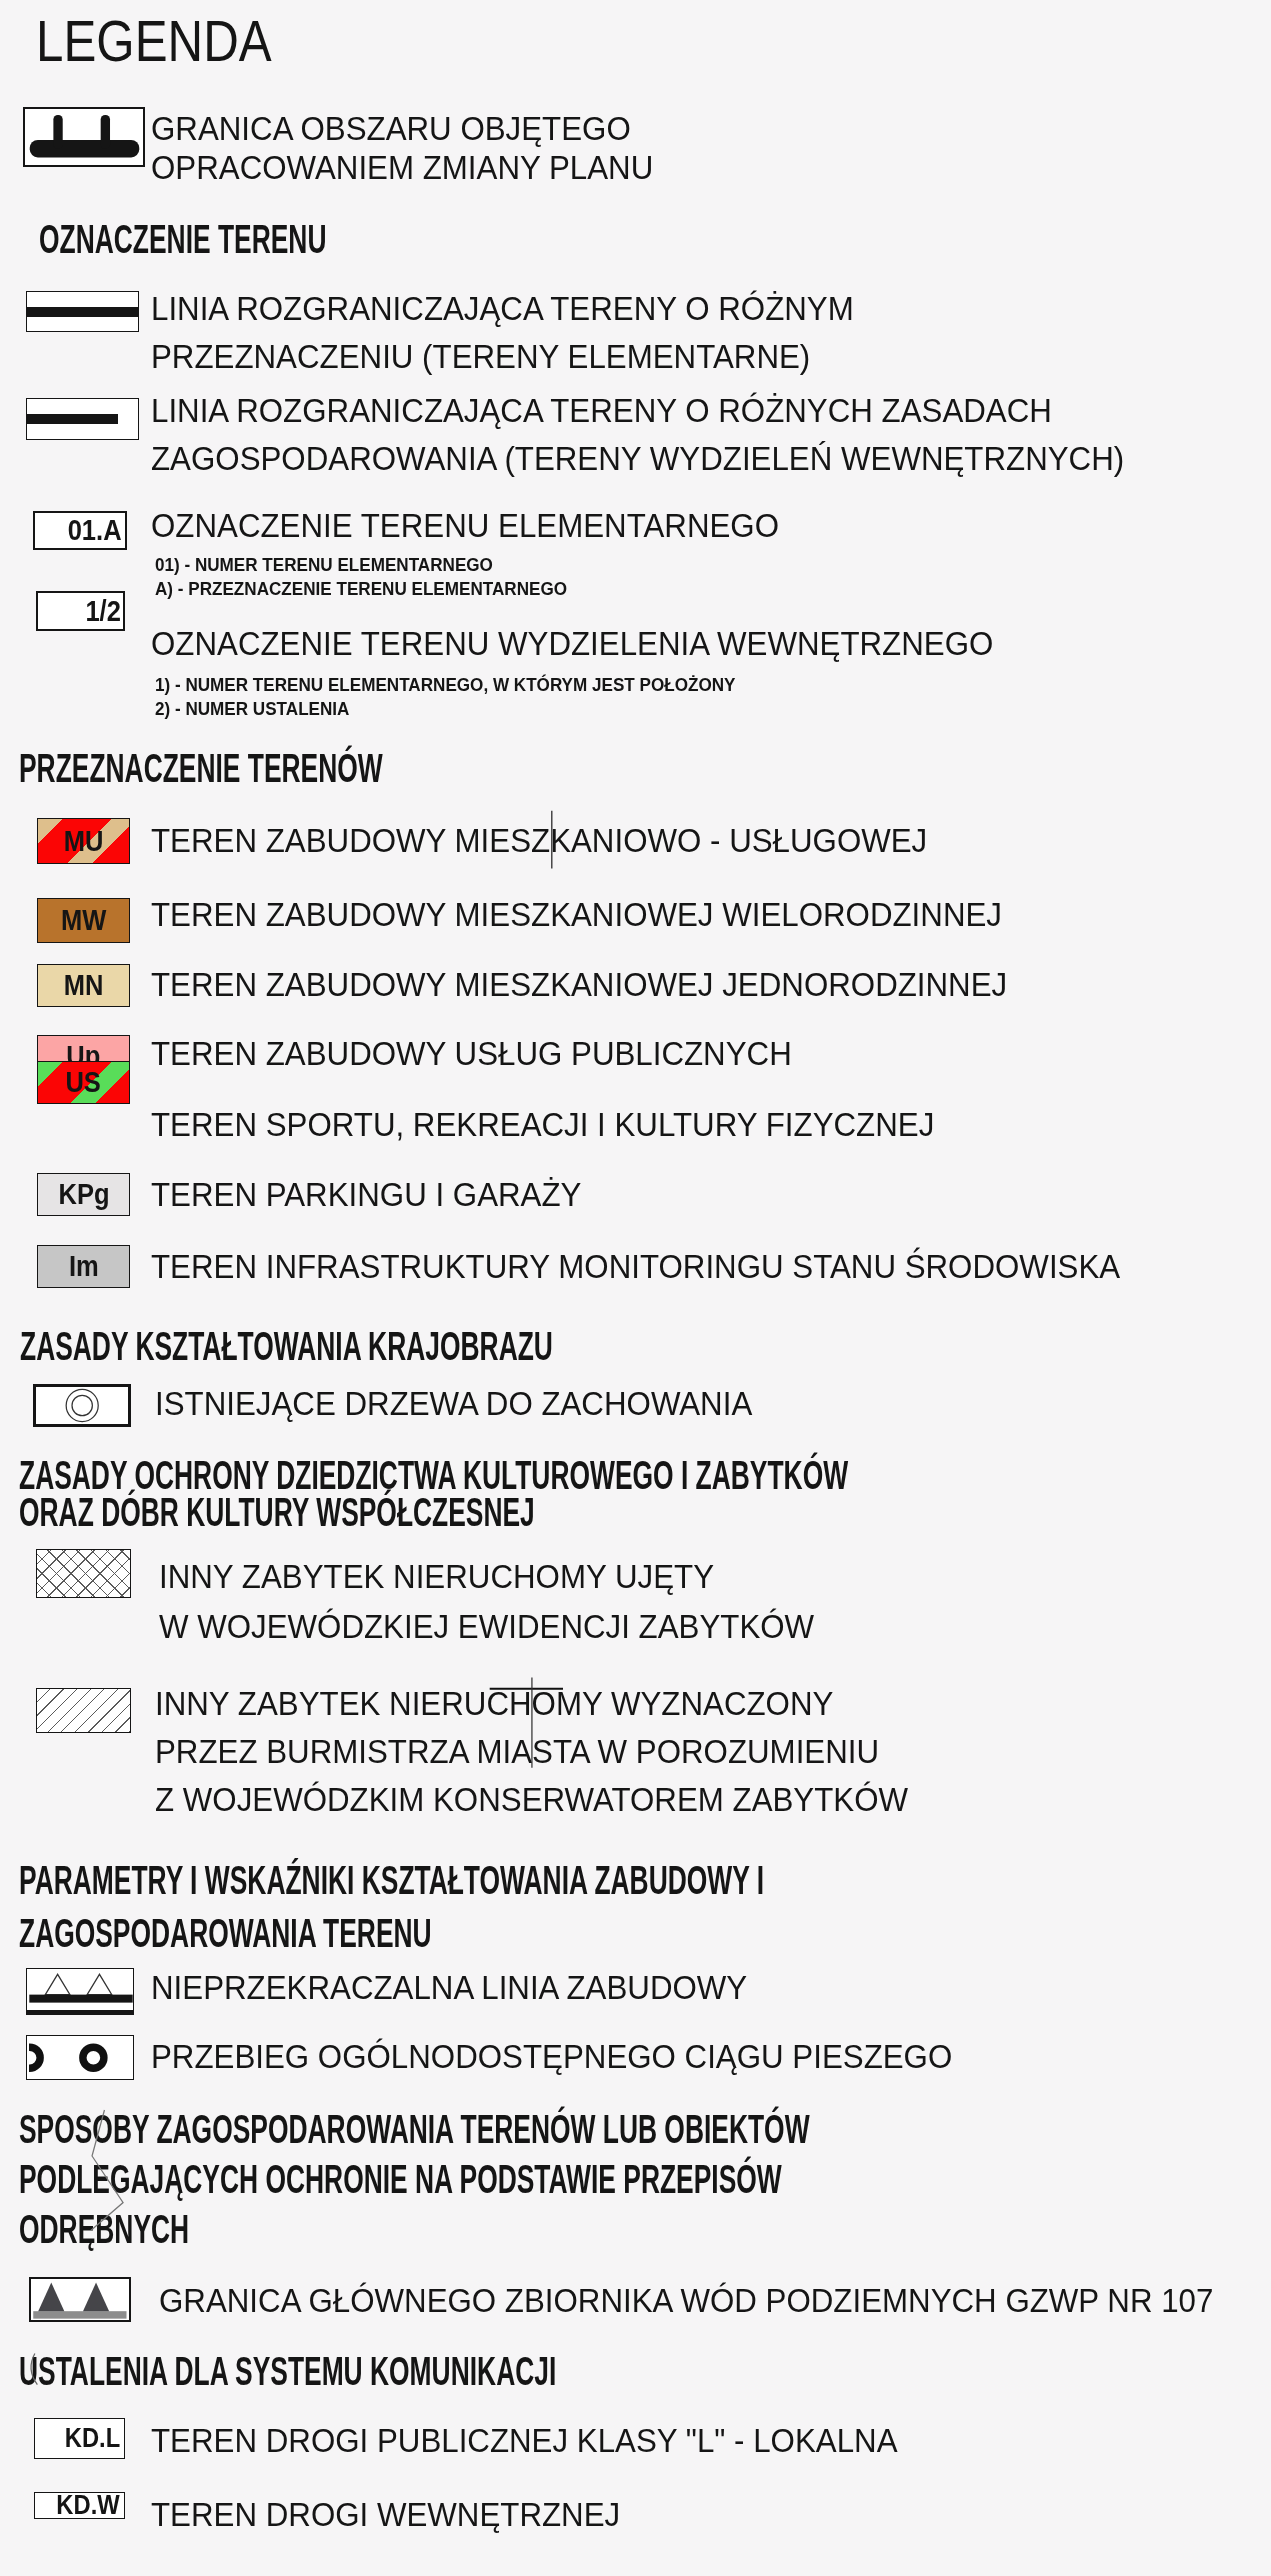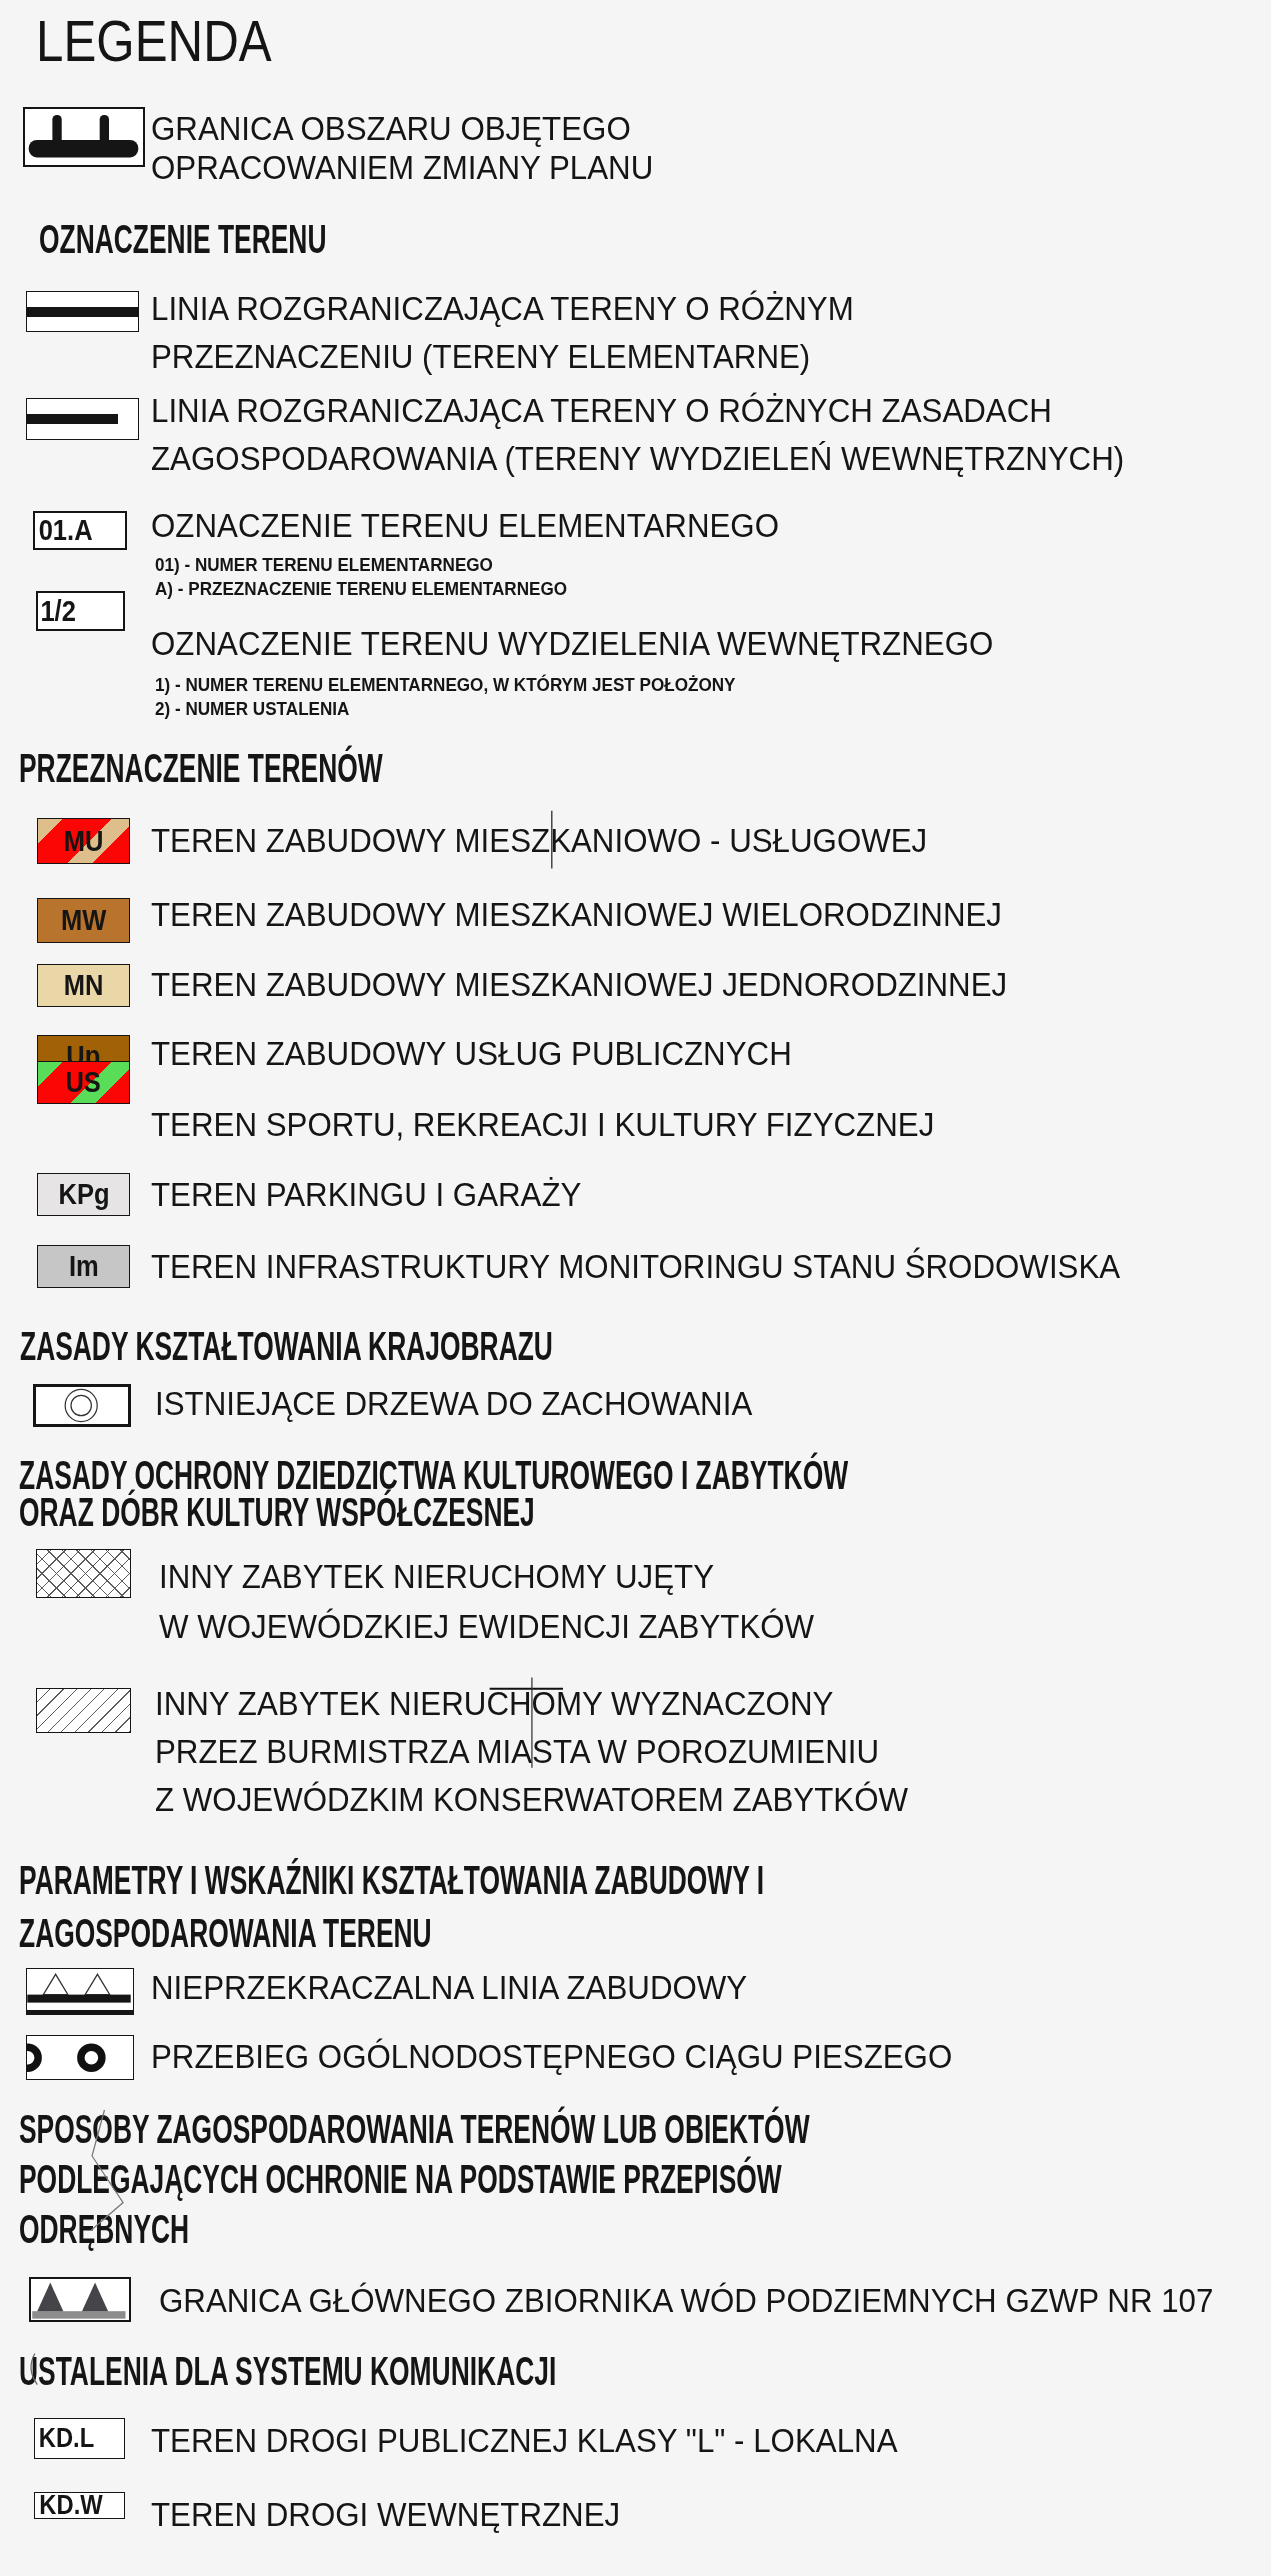--- a/index.html
+++ b/index.html
@@ -13,21 +13,21 @@
   .page{position:relative;width:1272px;height:2576px;}
   .abs{position:absolute;}
   .t-title{font-size:58px;line-height:58px;transform:scaleX(.85);transform-origin:0 0;white-space:nowrap;}
   .t-head{font-weight:bold;font-size:40px;line-height:40px;transform:scaleX(.66);transform-origin:0 0;white-space:nowrap;}
   .t-item{font-size:34px;line-height:34px;transform:scaleX(.92);transform-origin:0 0;white-space:nowrap;}
   .t-note{font-weight:bold;font-size:18px;line-height:23.6px;transform:scaleX(.95);transform-origin:0 0;white-space:nowrap;}
   .lh62{line-height:39px}.lh78{line-height:48px}.lh80{line-height:50px}
   .lh60{line-height:37px}.lh85{line-height:53px}.lh81{line-height:50px}
   .wbox{
     position:absolute;background:#ffffff;border:1.9px solid #151515;box-sizing:border-box;
-    display:flex;align-items:center;justify-content:flex-start;
+    display:flex;align-items:center;justify-content:flex-end;
   }
   .swatch{
     position:absolute;border:1.9px solid #151515;box-sizing:border-box;
     display:flex;align-items:center;justify-content:center;
   }
   .code{font-weight:bold;font-size:29px;transform:scaleX(.88);white-space:nowrap;color:#151515;}
   .code-sm{font-weight:bold;font-size:27px;transform:scaleX(.88);white-space:nowrap;color:#151515;}
   .b4{border-width:2.5px;}
   .b5{border-width:3.1px;}
   .hatch-x{
@@ -110,21 +110,21 @@
   <div class="swatch" style="left: 37px; top: 890px; width: 93px; height: 45px; background: rgb(184, 115, 44); margin-top: 8px;">
     <span class="code">MW</span>
   </div>
   <div class="abs t-item" style="left:151px;top:897px">TEREN ZABUDOWY MIESZKANIOWEJ WIELORODZINNEJ</div>
 
   <div class="swatch" style="left: 37px; top: 964px; width: 93px; height: 43px; background: rgb(234, 215, 168);">
     <span class="code">MN</span>
   </div>
   <div class="abs t-item" style="left:151px;top:967px">TEREN ZABUDOWY MIESZKANIOWEJ JEDNORODZINNEJ</div>
 
-  <div class="swatch" style="left: 37px; top: 1035px; width: 93px; height: 43px; background: #a16207; text-decoration: underline;">
+  <div class="swatch" style="left: 37px; top: 1035px; width: 93px; height: 43px; background: #fca5a5; text-decoration: underline;">
     <span class="code">Up</span>
   </div>
   <div class="abs t-item" style="left:151px;top:1036px">TEREN ZABUDOWY USŁUG PUBLICZNYCH</div>
 
   <div class="swatch" style="left: 37px; top: 1061px; width: 93px; height: 43px; background: repeating-linear-gradient(135deg, rgb(89, 221, 89) 0px, rgb(89, 221, 89) 17.4px, rgb(251, 5, 5) 17.4px, rgb(251, 5, 5) 52px);">
     <span class="code">US</span>
   </div>
   <div class="abs t-item" style="left:151px;top:1107px">TEREN SPORTU, REKREACJI I KULTURY FIZYCZNEJ</div>
 
   <div class="swatch" style="left: 37px; top: 1173px; width: 93px; height: 43px; background: rgb(230, 228, 229);">

